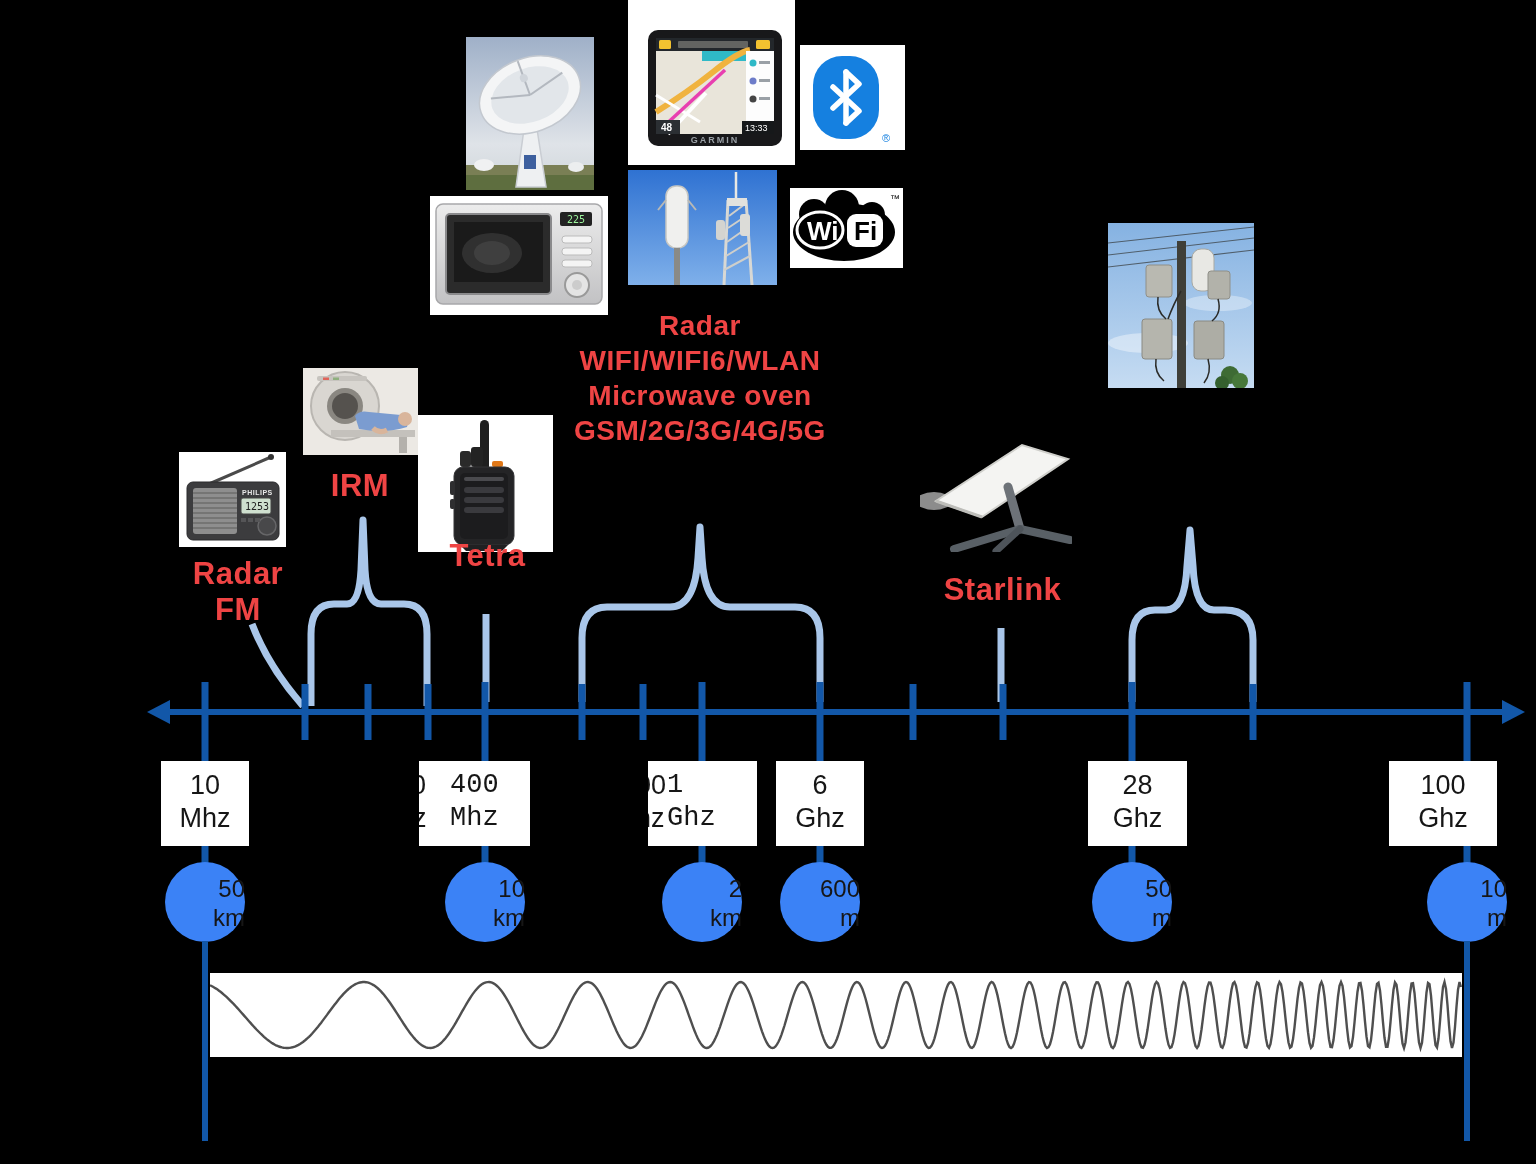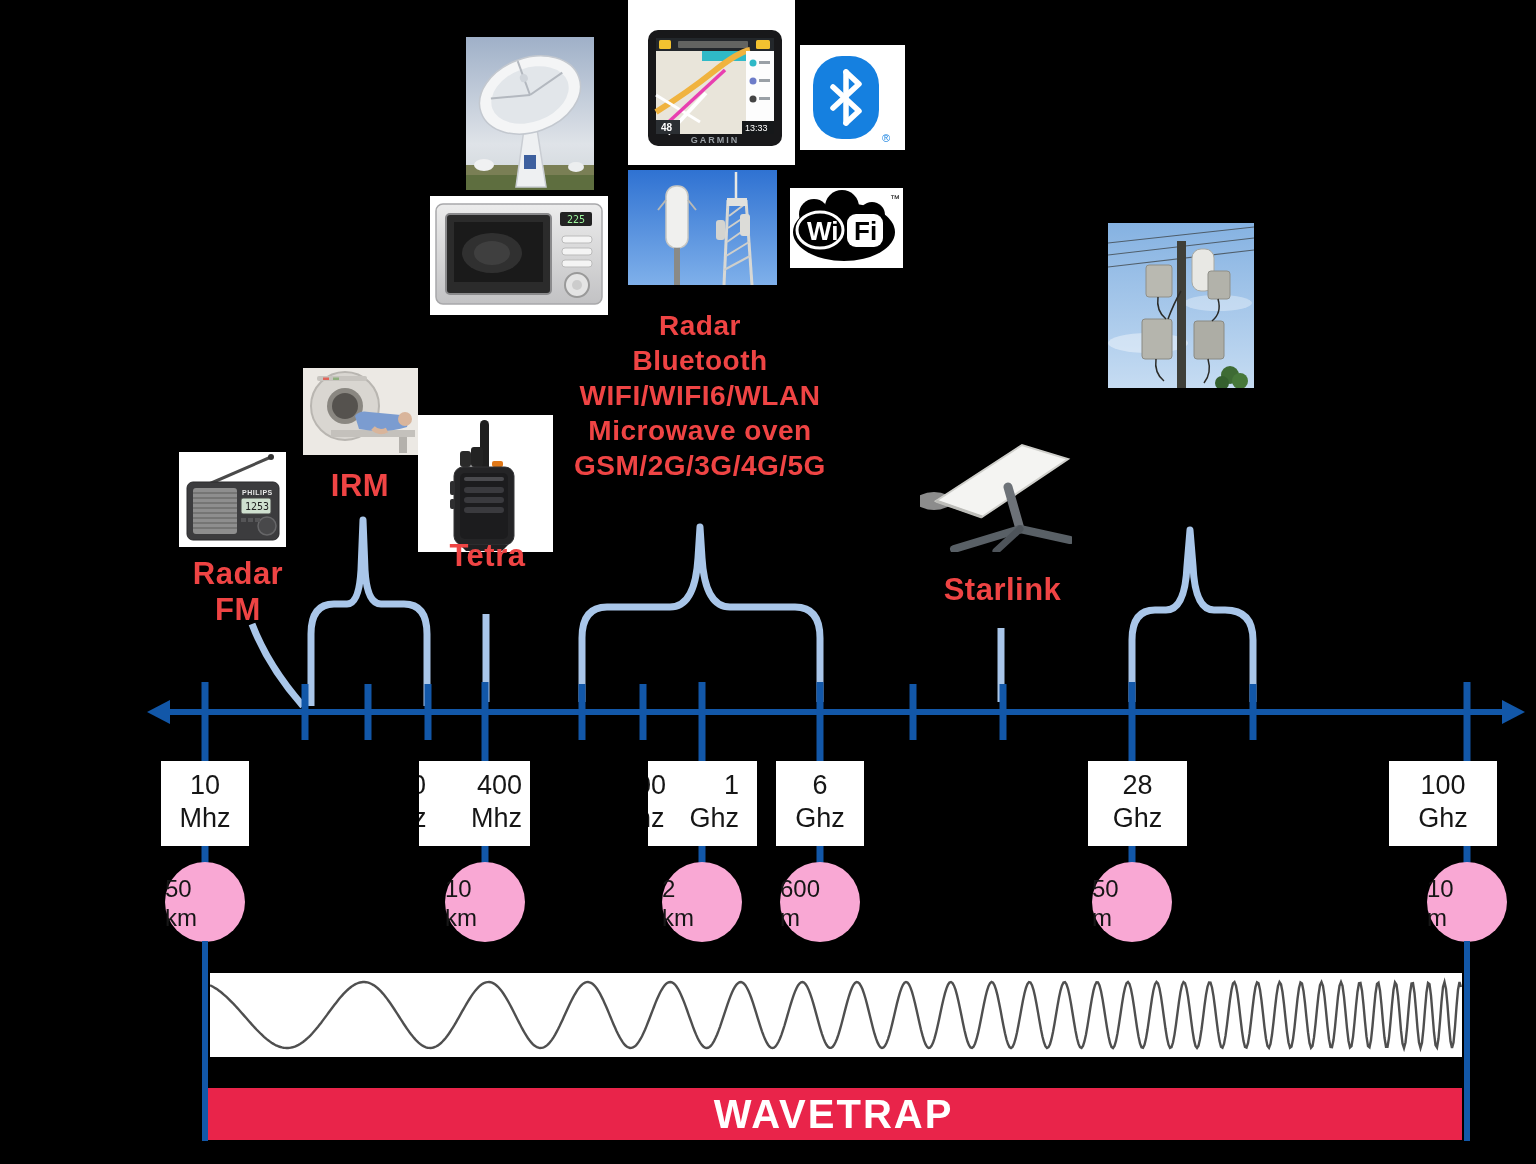--- a/index.html
+++ b/index.html
@@ -6,25 +6,25 @@
   .canvas{position:relative;width:1536px;height:1164px;background:#000;overflow:hidden;
           font-family:"Liberation Sans",sans-serif;padding-left:16px;}
   .photo{position:absolute;}
   .dev-label{position:absolute;color:#ef4444;font-weight:bold;text-align:center;
              font-size:31px;line-height:36px;letter-spacing:0.5px;}
   .dev-label.big{font-size:28px;line-height:35px;}
   .overlay{position:absolute;left:0;top:0;width:1536px;height:1164px;pointer-events:none;}
   .freq-box{position:absolute;top:761px;height:85px;background:#ffffff;color:#161616;
             font-size:27px;line-height:33px;text-align:center;box-sizing:border-box;
             padding-top:8px;overflow:hidden;}
-  .freq-main{position:absolute;top:8px;text-align:right;}
+  .freq-main{position:absolute;top:8px;text-align:left;font-family:Liberation Mono, monospace;}
   .frag{position:absolute;color:#161616;font-size:27px;line-height:33px;}
   .wl-circle{position:absolute;top:862px;width:80px;height:80px;border-radius:50%;
-             background:#f9a8d4;color:#161616;font-size:24px;line-height:29px;
-             text-align:left;box-sizing:border-box;padding-top:12px;}
+             background:#3b82f6;color:#161616;font-size:24px;line-height:29px;
+             text-align:right;box-sizing:border-box;padding-top:12px;}
   .wave-strip{position:absolute;left:210px;top:973px;width:1252px;height:84px;background:#ffffff;}
   .banner{position:absolute;left:205px;top:1088px;width:1257px;height:52px;background:#E9244A;
           color:#ffffff;display:flex;align-items:center;justify-content:center;
           font-size:40px;font-weight:bold;letter-spacing:2px;}
   .vline{position:absolute;width:6px;background:#1257A8;}
 </style>
 </head>
 <body>
 
 <div class="canvas">
@@ -245,21 +245,20 @@
     <div>Radar</div>
     <div>FM</div>
   </div>
 
   <div class="dev-label" style="left:310px;top:468px;width:100px">IRM</div>
 
   <div class="dev-label" style="left:430px;top:538px;width:115px">Tetra</div>
 
   <div class="dev-label big" style="left:540px;top:308px;width:320px">
     <div>Radar</div>
-    <div>Bluetooth</div>
     <div>WIFI/WIFI6/WLAN</div>
     <div>Microwave oven</div>
     <div>GSM/2G/3G/4G/5G</div>
   </div>
 
   <div class="dev-label" style="left:930px;top:572px;width:145px">Starlink</div>
 
 
   <svg class="overlay" viewBox="0 0 1536 1164">
 
@@ -370,20 +369,17 @@
     <div>10</div>
     <div>m</div>
   </div>
 
   <div class="wave-strip">
     <svg width="1252" height="84" viewBox="0 0 1252 84">
       <path id="wave-path" d="M0,12.3L1.5,13.0L3.0,13.8L4.5,14.7L6.0,15.6L7.5,16.6L9.0,17.7L10.5,18.8L12.0,20.0L13.5,21.3L15.0,22.6L16.5,23.9L18.0,25.3L19.5,26.8L21.0,28.3L22.5,29.8L24.0,31.4L25.5,33.0L27.0,34.6L28.5,36.3L30.0,38.0L31.5,39.7L33.0,41.4L34.5,43.1L36.0,44.8L37.5,46.5L39.0,48.2L40.5,49.9L42.0,51.6L43.5,53.2L45.0,54.9L46.5,56.5L48.0,58.0L49.5,59.5L51.0,61.0L52.5,62.4L54.0,63.8L55.5,65.1L57.0,66.4L58.5,67.5L60.0,68.6L61.5,69.7L63.0,70.6L64.5,71.5L66.0,72.3L67.5,72.9L69.0,73.5L70.5,74.0L72.0,74.4L73.5,74.7L75.0,74.9L76.5,75.0L78.0,75.0L79.5,74.9L81.0,74.6L82.5,74.3L84.0,73.8L85.5,73.3L87.0,72.6L88.5,71.9L90.0,71.0L91.5,70.0L93.0,69.0L94.5,67.8L96.0,66.5L97.5,65.2L99.0,63.8L100.5,62.3L102.0,60.7L103.5,59.0L105.0,57.3L106.5,55.5L108.0,53.7L109.5,51.8L111.0,49.9L112.5,47.9L114.0,45.9L115.5,43.9L117.0,41.9L118.5,39.8L120.0,37.8L121.5,35.8L123.0,33.8L124.5,31.8L126.0,29.9L127.5,28.0L129.0,26.1L130.5,24.3L132.0,22.6L133.5,20.9L135.0,19.4L136.5,17.9L138.0,16.5L139.5,15.2L141.0,14.0L142.5,12.9L144.0,12.0L145.5,11.1L147.0,10.5L148.5,9.9L150.0,9.5L151.5,9.2L153.0,9.0L154.5,9.0L156.0,9.2L157.5,9.4L159.0,9.9L160.5,10.5L162.0,11.2L163.5,12.1L165.0,13.1L166.5,14.2L168.0,15.5L169.5,16.9L171.0,18.4L172.5,20.1L174.0,21.8L175.5,23.7L177.0,25.6L178.5,27.7L180.0,29.8L181.5,32.0L183.0,34.2L184.5,36.5L186.0,38.8L187.5,41.1L189.0,43.5L190.5,45.8L192.0,48.1L193.5,50.5L195.0,52.7L196.5,55.0L198.0,57.1L199.5,59.2L201.0,61.2L202.5,63.1L204.0,64.9L205.5,66.6L207.0,68.2L208.5,69.6L210.0,70.9L211.5,72.0L213.0,72.9L214.5,73.7L216.0,74.3L217.5,74.7L219.0,74.9L220.5,75.0L222.0,74.8L223.5,74.5L225.0,74.0L226.5,73.3L228.0,72.4L229.5,71.3L231.0,70.0L232.5,68.5L234.0,66.9L235.5,65.2L237.0,63.3L238.5,61.2L240.0,59.0L241.5,56.7L243.0,54.3L244.5,51.9L246.0,49.3L247.5,46.7L249.0,44.1L250.5,41.4L252.0,38.7L253.5,36.1L255.0,33.5L256.5,30.9L258.0,28.4L259.5,26.0L261.0,23.6L262.5,21.4L264.0,19.4L265.5,17.4L267.0,15.7L268.5,14.1L270.0,12.7L271.5,11.6L273.0,10.6L274.5,9.8L276.0,9.3L277.5,9.1L279.0,9.0L280.5,9.2L282.0,9.7L283.5,10.4L285.0,11.3L286.5,12.5L288.0,13.8L289.5,15.5L291.0,17.3L292.5,19.3L294.0,21.5L295.5,23.9L297.0,26.4L298.5,29.0L300.0,31.8L301.5,34.6L303.0,37.5L304.5,40.5L306.0,43.5L307.5,46.5L309.0,49.4L310.5,52.3L312.0,55.2L313.5,57.9L315.0,60.5L316.5,62.9L318.0,65.2L319.5,67.3L321.0,69.1L322.5,70.8L324.0,72.2L325.5,73.3L327.0,74.1L328.5,74.7L330.0,75.0L331.5,74.9L333.0,74.6L334.5,74.0L336.0,73.1L337.5,71.9L339.0,70.4L340.5,68.6L342.0,66.6L343.5,64.3L345.0,61.8L346.5,59.1L348.0,56.3L349.5,53.3L351.0,50.1L352.5,46.9L354.0,43.6L355.5,40.3L357.0,37.0L358.5,33.8L360.0,30.6L361.5,27.5L363.0,24.6L364.5,21.8L366.0,19.3L367.5,16.9L369.0,14.9L370.5,13.1L372.0,11.6L373.5,10.4L375.0,9.6L376.5,9.1L378.0,9.0L379.5,9.3L381.0,9.9L382.5,10.8L384.0,12.2L385.5,13.8L387.0,15.8L388.5,18.1L390.0,20.7L391.5,23.6L393.0,26.6L394.5,29.9L396.0,33.3L397.5,36.8L399.0,40.4L400.5,44.0L402.0,47.6L403.5,51.2L405.0,54.6L406.5,57.9L408.0,61.0L409.5,63.9L411.0,66.5L412.5,68.9L414.0,70.9L415.5,72.5L417.0,73.7L418.5,74.5L420.0,75.0L421.5,74.9L423.0,74.5L424.5,73.6L426.0,72.3L427.5,70.6L429.0,68.4L430.5,66.0L432.0,63.2L433.5,60.0L435.0,56.7L436.5,53.1L438.0,49.3L439.5,45.5L441.0,41.5L442.5,37.6L444.0,33.7L445.5,29.9L447.0,26.3L448.5,22.9L450.0,19.8L451.5,17.0L453.0,14.6L454.5,12.5L456.0,10.9L457.5,9.8L459.0,9.2L460.5,9.0L462.0,9.4L463.5,10.3L465.0,11.6L466.5,13.5L468.0,15.8L469.5,18.6L471.0,21.7L472.5,25.2L474.0,28.9L475.5,32.9L477.0,37.0L478.5,41.3L480.0,45.5L481.5,49.7L483.0,53.8L484.5,57.7L486.0,61.4L487.5,64.7L489.0,67.7L490.5,70.2L492.0,72.2L493.5,73.7L495.0,74.6L496.5,75.0L498.0,74.8L499.5,74.0L501.0,72.6L502.5,70.6L504.0,68.1L505.5,65.1L507.0,61.7L508.5,57.9L510.0,53.8L511.5,49.4L513.0,44.9L514.5,40.4L516.0,35.8L517.5,31.4L519.0,27.1L520.5,23.1L522.0,19.5L523.5,16.3L525.0,13.7L526.5,11.6L528.0,10.1L529.5,9.2L531.0,9.0L532.5,9.5L534.0,10.7L535.5,12.5L537.0,15.0L538.5,18.0L540.0,21.5L541.5,25.5L543.0,29.9L544.5,34.6L546.0,39.4L547.5,44.3L549.0,49.1L550.5,53.8L552.0,58.3L553.5,62.4L555.0,66.1L556.5,69.2L558.0,71.7L559.5,73.5L561.0,74.6L562.5,75.0L564.0,74.6L565.5,73.4L567.0,71.4L568.5,68.8L570.0,65.5L571.5,61.6L573.0,57.2L574.5,52.5L576.0,47.4L577.5,42.2L579.0,37.0L580.5,31.9L582.0,27.1L583.5,22.6L585.0,18.6L586.5,15.2L588.0,12.4L589.5,10.5L591.0,9.3L592.5,9.0L594.0,9.6L595.5,11.0L597.0,13.3L598.5,16.4L600.0,20.2L601.5,24.5L603.0,29.4L604.5,34.7L606.0,40.1L607.5,45.6L609.0,51.1L610.5,56.3L612.0,61.1L613.5,65.4L615.0,69.0L616.5,71.8L618.0,73.8L619.5,74.8L621.0,74.9L622.5,74.0L624.0,72.1L625.5,69.3L627.0,65.7L628.5,61.4L630.0,56.4L631.5,51.0L633.0,45.2L634.5,39.4L636.0,33.6L637.5,28.1L639.0,23.0L640.5,18.5L642.0,14.7L643.5,11.8L645.0,9.9L646.5,9.0L648.0,9.3L649.5,10.6L651.0,13.0L652.5,16.3L654.0,20.6L655.5,25.5L657.0,31.1L658.5,37.1L660.0,43.2L661.5,49.3L663.0,55.2L664.5,60.7L666.0,65.4L667.5,69.4L669.0,72.4L670.5,74.3L672.0,75.0L673.5,74.5L675.0,72.8L676.5,70.0L678.0,66.1L679.5,61.3L681.0,55.7L682.5,49.6L684.0,43.2L685.5,36.7L687.0,30.4L688.5,24.6L690.0,19.4L691.5,15.1L693.0,11.8L694.5,9.8L696.0,9.0L697.5,9.6L699.0,11.5L700.5,14.6L702.0,18.9L703.5,24.2L705.0,30.2L706.5,36.7L708.0,43.5L709.5,50.2L711.0,56.7L712.5,62.4L714.0,67.4L715.5,71.2L717.0,73.8L718.5,74.9L720.0,74.6L721.5,72.9L723.0,69.8L724.5,65.3L726.0,59.9L727.5,53.5L729.0,46.7L730.5,39.6L732.0,32.6L733.5,26.0L735.0,20.1L736.5,15.3L738.0,11.7L739.5,9.6L741.0,9.0L742.5,10.1L744.0,12.7L745.5,16.7L747.0,22.1L748.5,28.4L750.0,35.4L751.5,42.8L753.0,50.2L754.5,57.2L756.0,63.4L757.5,68.5L759.0,72.3L760.5,74.5L762.0,75.0L763.5,73.7L765.0,70.7L766.5,66.2L768.0,60.4L769.5,53.6L771.0,46.1L772.5,38.3L774.0,30.7L775.5,23.8L777.0,17.8L778.5,13.2L780.0,10.2L781.5,9.0L783.0,9.7L784.5,12.3L786.0,16.6L787.5,22.4L789.0,29.4L790.5,37.1L792.0,45.2L793.5,53.0L795.0,60.3L796.5,66.5L798.0,71.1L799.5,74.1L801.0,75.0L802.5,73.9L804.0,70.8L805.5,65.9L807.0,59.4L808.5,51.8L810.0,43.6L811.5,35.2L813.0,27.3L814.5,20.3L816.0,14.7L817.5,10.9L819.0,9.1L820.5,9.5L822.0,12.2L823.5,16.8L825.0,23.2L826.5,30.9L828.0,39.4L829.5,48.1L831.0,56.4L832.5,63.7L834.0,69.5L835.5,73.3L837.0,75.0L838.5,74.2L840.0,71.2L841.5,65.9L843.0,59.0L844.5,50.7L846.0,41.8L847.5,32.9L849.0,24.6L850.5,17.6L852.0,12.5L853.5,9.6L855.0,9.1L856.5,11.3L858.0,15.8L859.5,22.4L861.0,30.6L862.5,39.7L864.0,49.0L865.5,57.7L867.0,65.3L868.5,70.9L870.0,74.2L871.5,74.9L873.0,72.9L874.5,68.2L876.0,61.4L877.5,52.9L879.0,43.4L880.5,33.8L882.0,24.9L883.5,17.4L885.0,12.1L886.5,9.3L888.0,9.4L889.5,12.4L891.0,18.1L892.5,25.9L894.0,35.2L895.5,45.1L897.0,54.8L898.5,63.3L900.0,69.9L901.5,73.9L903.0,75.0L904.5,72.9L906.0,67.9L907.5,60.4L909.0,51.1L910.5,41.0L912.0,30.9L913.5,21.8L915.0,14.7L916.5,10.3L918.0,9.0L919.5,11.0L921.0,16.2L922.5,24.0L924.0,33.6L925.5,44.1L927.0,54.5L928.5,63.5L930.0,70.4L931.5,74.3L933.0,74.8L934.5,71.8L936.0,65.6L937.5,56.8L939.0,46.4L940.5,35.6L942.0,25.3L943.5,16.9L945.0,11.3L946.5,9.0L948.0,10.5L949.5,15.5L951.0,23.6L952.5,33.8L954.0,44.9L955.5,55.8L957.0,65.1L958.5,71.7L960.0,74.8L961.5,74.1L963.0,69.5L964.5,61.6L966.0,51.3L967.5,39.8L969.0,28.6L970.5,19.0L972.0,12.2L973.5,9.1L975.0,10.2L976.5,15.2L978.0,23.6L979.5,34.5L981.0,46.3L982.5,57.6L984.0,66.9L985.5,73.0L987.0,75.0L988.5,72.7L990.0,66.2L991.5,56.5L993.0,44.8L994.5,32.7L996.0,21.9L997.5,13.7L999.0,9.5L1000.5,9.7L1002.0,14.5L1003.5,23.1L1005.0,34.5L1006.5,46.9L1008.0,58.7L1009.5,68.1L1011.0,73.8L1012.5,74.8L1014.0,71.0L1015.5,62.9L1017.0,51.7L1018.5,39.0L1020.0,26.7L1021.5,16.7L1023.0,10.5L1024.5,9.1L1026.0,12.8L1027.5,21.0L1029.0,32.5L1030.5,45.6L1032.0,58.1L1033.5,68.1L1035.0,73.9L1036.5,74.6L1038.0,70.1L1039.5,61.0L1041.0,48.7L1042.5,35.3L1044.0,23.0L1045.5,13.8L1047.0,9.3L1048.5,10.3L1050.0,16.7L1051.5,27.5L1053.0,40.7L1054.5,54.3L1056.0,65.7L1057.5,73.0L1059.0,74.9L1060.5,71.0L1062.0,61.8L1063.5,49.1L1065.0,35.1L1066.5,22.3L1068.0,13.0L1069.5,9.1L1071.0,11.2L1072.5,19.0L1074.0,31.2L1075.5,45.4L1077.0,59.1L1078.5,69.5L1080.0,74.7L1081.5,73.5L1083.0,66.3L1084.5,54.3L1086.0,39.9L1087.5,25.8L1089.0,14.9L1090.5,9.4L1092.0,10.4L1093.5,17.9L1095.0,30.2L1096.5,45.0L1098.0,59.2L1099.5,69.9L1101.0,74.8L1102.5,72.9L1104.0,64.4L1105.5,51.1L1107.0,35.8L1108.5,21.9L1110.0,12.2L1111.5,9.0L1113.0,13.0L1114.5,23.4L1116.0,38.0L1117.5,53.5L1119.0,66.4L1120.5,73.9L1122.0,74.2L1123.5,67.1L1125.0,54.2L1126.5,38.5L1128.0,23.5L1129.5,12.9L1131.0,9.0L1132.5,12.9L1134.0,23.8L1135.5,39.1L1137.0,55.1L1138.5,68.0L1140.0,74.5L1141.5,73.2L1143.0,64.1L1144.5,49.5L1146.0,33.0L1147.5,18.7L1149.0,10.3L1150.5,9.9L1152.0,17.7L1153.5,31.8L1155.0,48.6L1156.5,63.7L1158.0,73.2L1159.5,74.4L1161.0,67.1L1162.5,53.0L1164.0,35.9L1165.5,20.5L1167.0,10.8L1168.5,9.6L1170.0,17.4L1171.5,32.0L1173.0,49.4L1174.5,64.8L1176.0,73.8L1177.5,73.8L1179.0,64.8L1180.5,49.2L1182.0,31.5L1183.5,16.8L1185.0,9.4L1186.5,11.6L1188.0,22.8L1189.5,39.7L1191.0,57.4L1192.5,70.5L1194.0,75.0L1195.5,69.5L1197.0,55.5L1198.5,37.3L1200.0,20.6L1201.5,10.5L1203.0,10.2L1204.5,20.0L1206.0,36.8L1207.5,55.3L1209.0,69.6L1210.5,75.0L1212.0,69.7L1213.5,55.3L1215.0,36.5L1216.5,19.5L1218.0,9.9L1219.5,11.1L1221.0,22.7L1222.5,40.9L1224.0,59.5L1225.5,72.2L1227.0,74.5L1228.5,65.5L1230.0,48.3L1231.5,28.8L1233.0,14.0L1234.5,9.0L1236.0,15.9L1237.5,32.2L1239.0,52.1L1240.5,68.3L1242.0,75.0L1243.5,69.5L1245.0,53.8L1246.5,33.7L1248.0,16.6L1249.5,9.1L1251.0,14.0" fill="none" stroke="#4f4f4f" stroke-width="2.4"></path>
     </svg>
   </div>
 
-  <div class="banner">
-    <span>WAVETRAP</span>
-  </div>
 
   <div class="vline" style="left:202px;top:941px;height:200px"></div>
   <div class="vline" style="left:1464px;top:941px;height:200px"></div>
 
 </div>
 
 </body></html>

